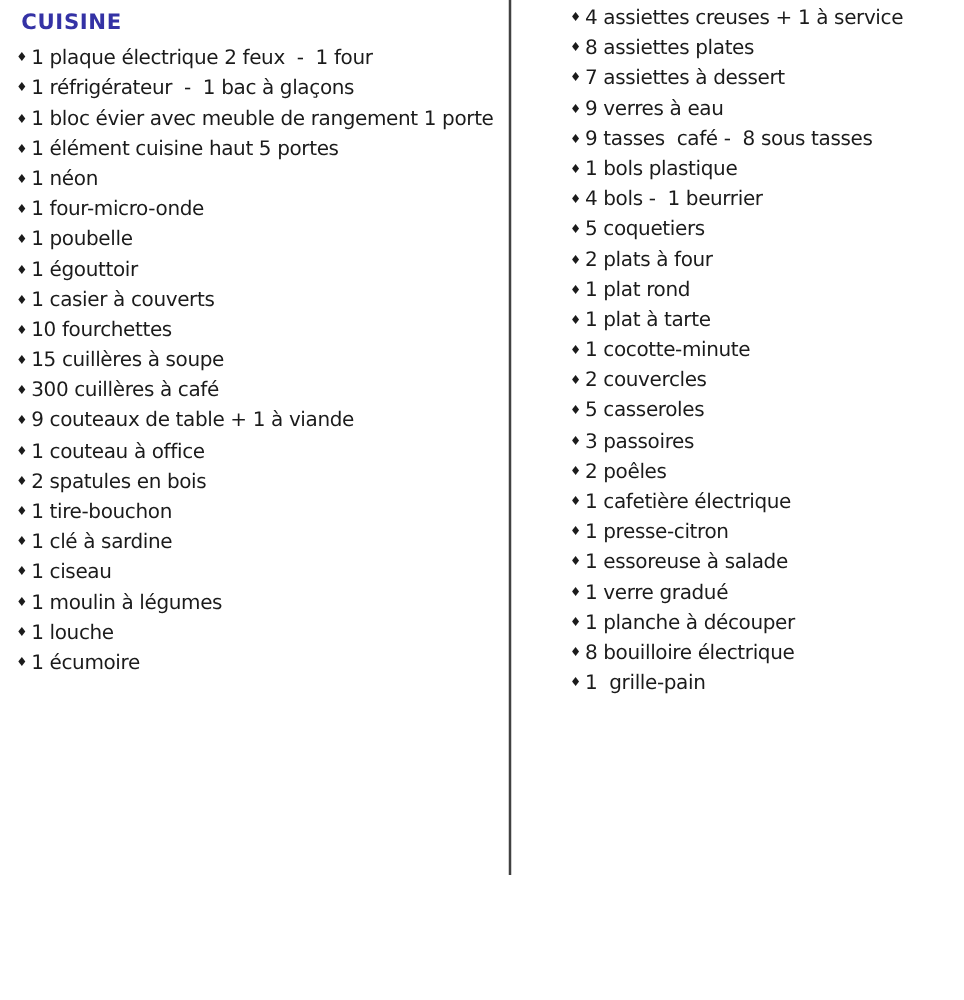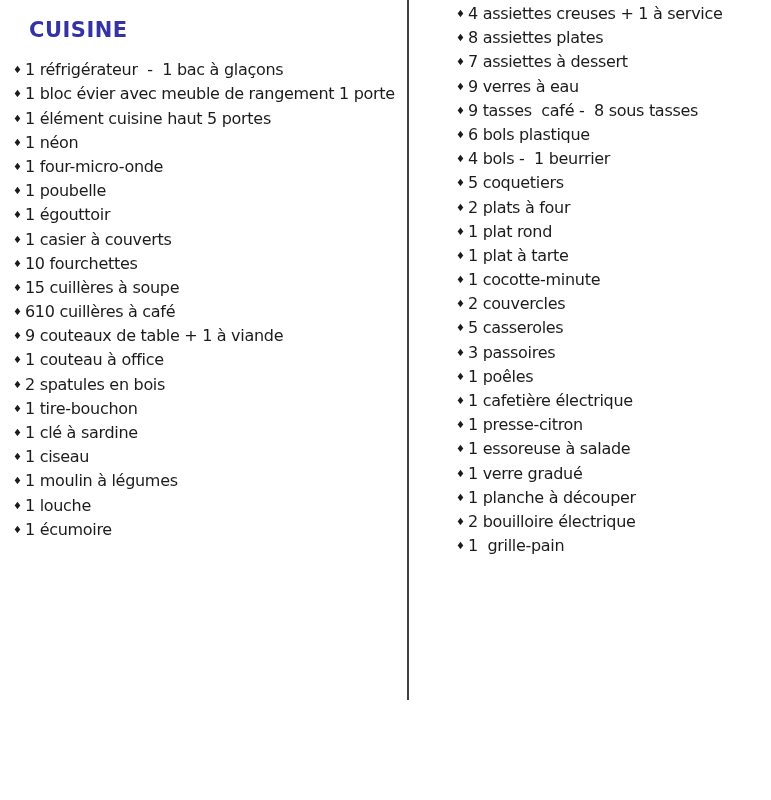--- a/index.html
+++ b/index.html
@@ -25,22 +25,22 @@
     background: #414141;
   }
   .col {
     position: absolute;
     top: 2px;
     color: #1b1b1b;
   }
   .col-left  { left: 13px;  width: 392px; }
   .col-right { left: 456px; width: 334px; }
   .title {
-    margin: 16px;
-    font-size: 21px;
+    margin: 4px;
+    font-size: 17px;
     font-weight: bold;
     line-height: 24.2px;
     color: #3432a5;
     letter-spacing: 0.5px;
   }
   .row {
     height: 24.2px;
     line-height: 24.2px;
     white-space: pre;
     font-size: 16px;
@@ -58,20 +58,21 @@
 <body>
 
 <div class="page">
 
   <div class="divider"></div>
 
   <div class="col col-left">
     <h1 class="title">CUISINE</h1>
     <div class="list">
 
+        <div class="row"><span class="bullet">♦</span><span class="txt">1 plaque électrique 2 feux  -  1 four</span></div>
 
         <div class="row"><span class="bullet">♦</span><span class="txt">1 réfrigérateur  -  1 bac à glaçons</span></div>
 
         <div class="row"><span class="bullet">♦</span><span class="txt">1 bloc évier avec meuble de rangement 1 porte</span></div>
 
         <div class="row"><span class="bullet">♦</span><span class="txt">1 élément cuisine haut 5 portes</span></div>
 
         <div class="row"><span class="bullet">♦</span><span class="txt">1 néon</span></div>
 
         <div class="row"><span class="bullet">♦</span><span class="txt">1 four-micro-onde</span></div>
@@ -79,21 +80,21 @@
         <div class="row"><span class="bullet">♦</span><span class="txt">1 poubelle</span></div>
 
         <div class="row"><span class="bullet">♦</span><span class="txt">1 égouttoir</span></div>
 
         <div class="row"><span class="bullet">♦</span><span class="txt">1 casier à couverts</span></div>
 
         <div class="row"><span class="bullet">♦</span><span class="txt">10 fourchettes</span></div>
 
         <div class="row"><span class="bullet">♦</span><span class="txt">15 cuillères à soupe</span></div>
 
-        <div class="row"><span class="bullet">♦</span><span class="txt">610 cuillères à café</span></div>
+        <div class="row"><span class="bullet">♦</span><span class="txt">300 cuillères à café</span></div>
 
         <div class="row"><span class="bullet">♦</span><span class="txt">9 couteaux de table + 1 à viande</span></div>
 
         <div class="row"><span class="bullet">♦</span><span class="txt">1 couteau à office</span></div>
 
         <div class="row"><span class="bullet">♦</span><span class="txt">2 spatules en bois</span></div>
 
         <div class="row"><span class="bullet">♦</span><span class="txt">1 tire-bouchon</span></div>
 
         <div class="row"><span class="bullet">♦</span><span class="txt">1 clé à sardine</span></div>
@@ -116,52 +117,52 @@
         <div class="row"><span class="bullet">♦</span><span class="txt">4 assiettes creuses + 1 à service</span></div>
 
         <div class="row"><span class="bullet">♦</span><span class="txt">8 assiettes plates</span></div>
 
         <div class="row"><span class="bullet">♦</span><span class="txt">7 assiettes à dessert</span></div>
 
         <div class="row"><span class="bullet">♦</span><span class="txt">9 verres à eau</span></div>
 
         <div class="row"><span class="bullet">♦</span><span class="txt">9 tasses  café -  8 sous tasses</span></div>
 
-        <div class="row"><span class="bullet">♦</span><span class="txt">6 bols plastique</span></div>
+        <div class="row"><span class="bullet">♦</span><span class="txt">1 bols plastique</span></div>
 
         <div class="row"><span class="bullet">♦</span><span class="txt">4 bols -  1 beurrier</span></div>
 
         <div class="row"><span class="bullet">♦</span><span class="txt">5 coquetiers</span></div>
 
         <div class="row"><span class="bullet">♦</span><span class="txt">2 plats à four</span></div>
 
         <div class="row"><span class="bullet">♦</span><span class="txt">1 plat rond</span></div>
 
         <div class="row"><span class="bullet">♦</span><span class="txt">1 plat à tarte</span></div>
 
         <div class="row"><span class="bullet">♦</span><span class="txt">1 cocotte-minute</span></div>
 
         <div class="row"><span class="bullet">♦</span><span class="txt">2 couvercles</span></div>
 
         <div class="row"><span class="bullet">♦</span><span class="txt">5 casseroles</span></div>
 
 
         <div class="row"><span class="bullet">♦</span><span class="txt">3 passoires</span></div>
 
-        <div class="row"><span class="bullet">♦</span><span class="txt">1 poêles</span></div>
+        <div class="row"><span class="bullet">♦</span><span class="txt">2 poêles</span></div>
 
         <div class="row"><span class="bullet">♦</span><span class="txt">1 cafetière électrique</span></div>
 
         <div class="row"><span class="bullet">♦</span><span class="txt">1 presse-citron</span></div>
 
         <div class="row"><span class="bullet">♦</span><span class="txt">1 essoreuse à salade</span></div>
 
         <div class="row"><span class="bullet">♦</span><span class="txt">1 verre gradué</span></div>
 
         <div class="row"><span class="bullet">♦</span><span class="txt">1 planche à découper</span></div>
 
-        <div class="row"><span class="bullet">♦</span><span class="txt">2 bouilloire électrique</span></div>
+        <div class="row"><span class="bullet">♦</span><span class="txt">8 bouilloire électrique</span></div>
 
         <div class="row"><span class="bullet">♦</span><span class="txt">1  grille-pain</span></div>
       </div>
   </div>
 
 </div>
 
 </body></html>

